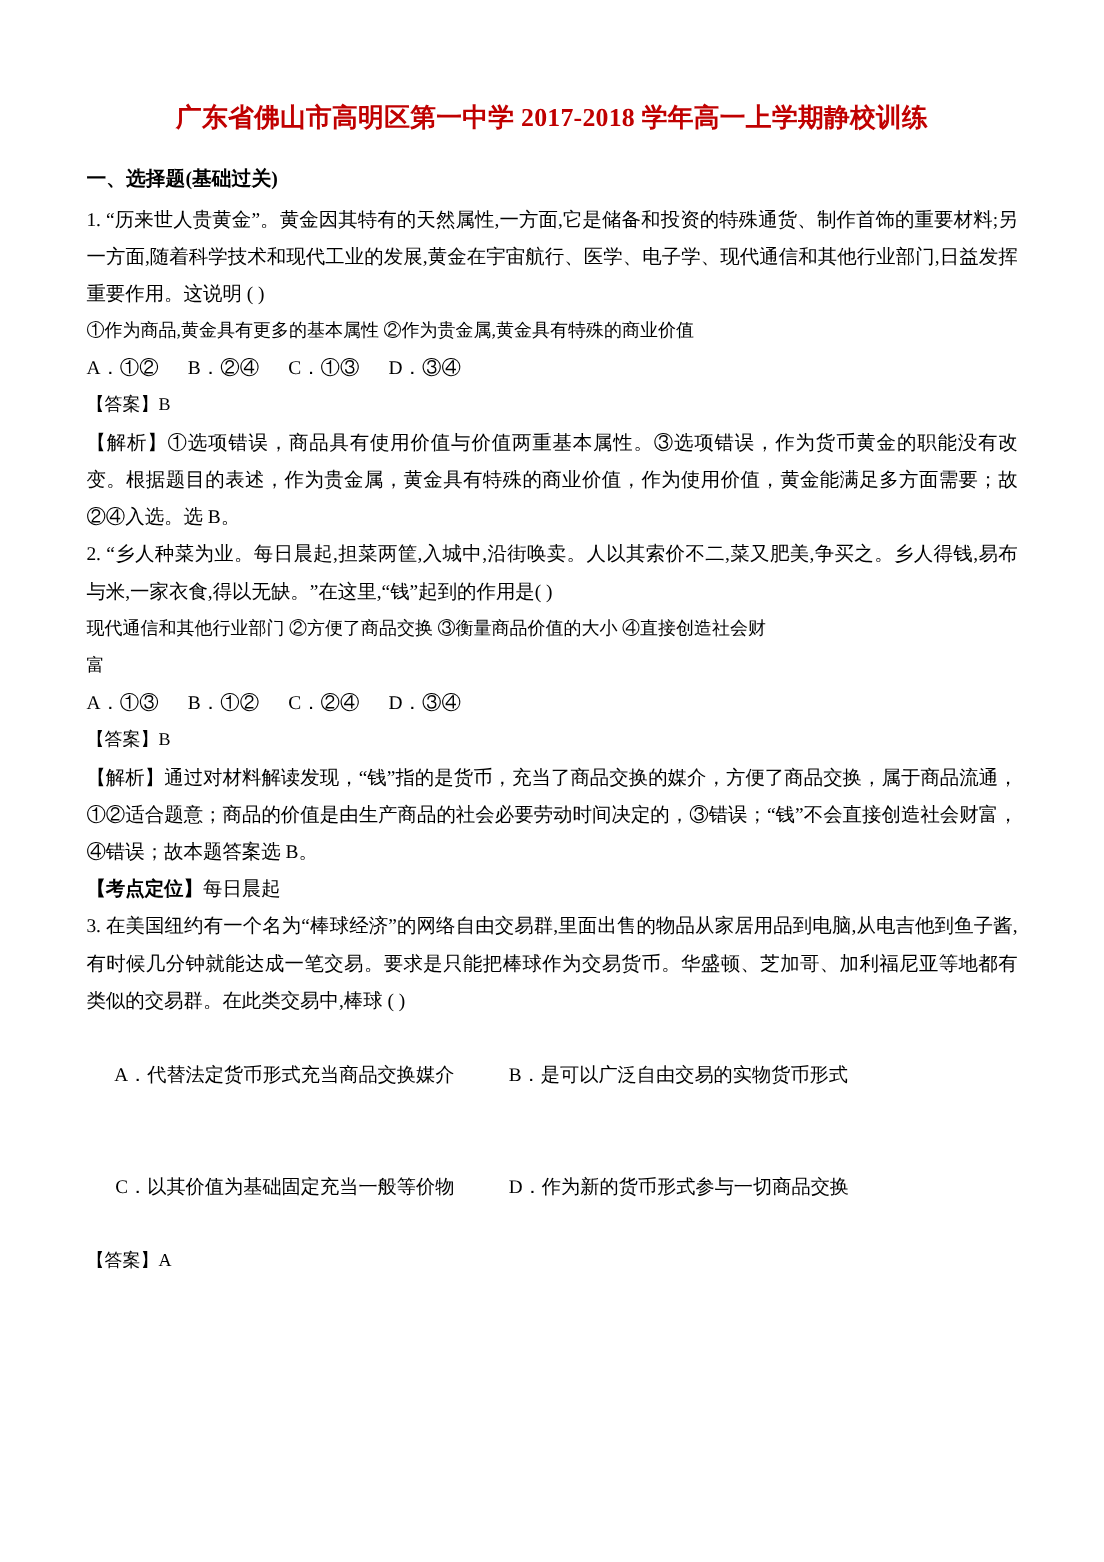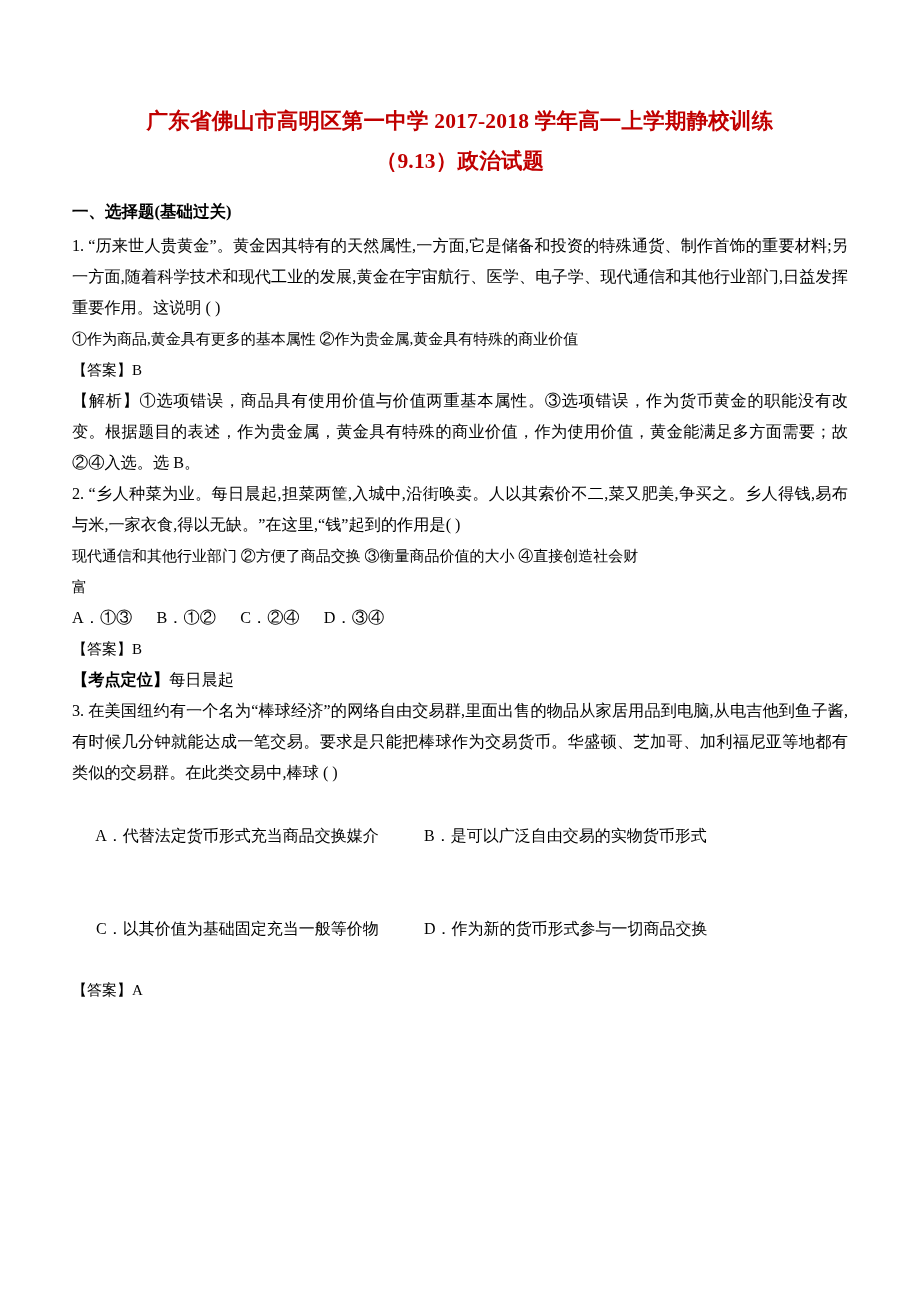--- a/index.html
+++ b/index.html
@@ -14,21 +14,20 @@
     color: #000000;
     position: relative;
     overflow: hidden;
   }
   .page {
     width: 920px;
     height: 1016px;
     box-sizing: border-box;
     padding: 78px 72px 12px 72px;
     position: relative;
-    margin-top: 23px;
   }
   .doc-title {
     color: #c00000;
     font-weight: bold;
     font-size: 21.5px;
     line-height: 40px;
     text-align: center;
     margin: 0 0 4px 0;
     letter-spacing: 0.2px;
   }
@@ -83,49 +82,52 @@
   }
   b, .bold { font-weight: bold; font-family: Liberation Serif, serif; }
 </style>
 </head>
 <body>
 
 <div class="page">
 
   <h1 class="doc-title">
     <span>广东省佛山市高明区第一中学 2017-2018 学年高一上学期静校训练</span>
-    <span class="line2">（9.13）政治试题</span>
   </h1>
 
   <div class="section-heading">一、选择题(基础过关)</div>
 
   <div class="q-block">
     <div class="q-stem">
       <span class="q-num">1.</span>
       <span>“历来世人贵黄金”。黄金因其特有的天然属性,一方面,它是储备和投资的特殊通货、制作首饰的重要材料;另一方面,随着科学技术和现代工业的发展,黄金在宇宙航行、医学、电子学、现代通信和其他行业部门,日益发挥重要作用。这说明   (    )</span>
     </div>
     <div class="opt-line">①作为商品,黄金具有更多的基本属性    ②作为贵金属,黄金具有特殊的商业价值</div>
+    <div class="choices">A．①②      B．②④      C．①③      D．③④</div>
     <div class="answer">
       <span>【答案】</span><span>B</span>
     </div>
     <div class="analysis">
       <span>【解析】</span><span>①选项错误，商品具有使用价值与价值两重基本属性。③选项错误，作为货币黄金的职能没有改变。根据题目的表述，作为贵金属，黄金具有特殊的商业价值，作为使用价值，黄金能满足多方面需要；故②④入选。选 B。</span>
     </div>
   </div>
 
   <div class="q-block">
     <div class="q-stem">
       <span class="q-num">2.</span>
       <span>“乡人种菜为业。每日晨起,担菜两筐,入城中,沿街唤卖。人以其索价不二,菜又肥美,争买之。乡人得钱,易布与米,一家衣食,得以无缺。”在这里,“钱”起到的作用是(    )</span>
     </div>
     <div class="opt-line">现代通信和其他行业部门    ②方便了商品交换   ③衡量商品价值的大小   ④直接创造社会财</div>
     <div class="opt-line">富</div>
     <div class="choices">A．①③      B．①②      C．②④      D．③④</div>
     <div class="answer">
       <span>【答案】</span><span>B</span>
+    </div>
+    <div class="analysis">
+      <span>【解析】</span><span>通过对材料解读发现，“钱”指的是货币，充当了商品交换的媒介，方便了商品交换，属于商品流通，①②适合题意；商品的价值是由生产商品的社会必要劳动时间决定的，③错误；“钱”不会直接创造社会财富，④错误；故本题答案选 B。</span>
     </div>
     <div class="locate">
       <span class="bold">【考点定位】</span><span>每日晨起</span>
     </div>
   </div>
 
   <div class="q-block">
     <div class="q-stem">
       <span class="q-num">3.</span>
       <span>在美国纽约有一个名为“棒球经济”的网络自由交易群,里面出售的物品从家居用品到电脑,从电吉他到鱼子酱,有时候几分钟就能达成一笔交易。要求是只能把棒球作为交易货币。华盛顿、芝加哥、加利福尼亚等地都有类似的交易群。在此类交易中,棒球   (    )</span>

